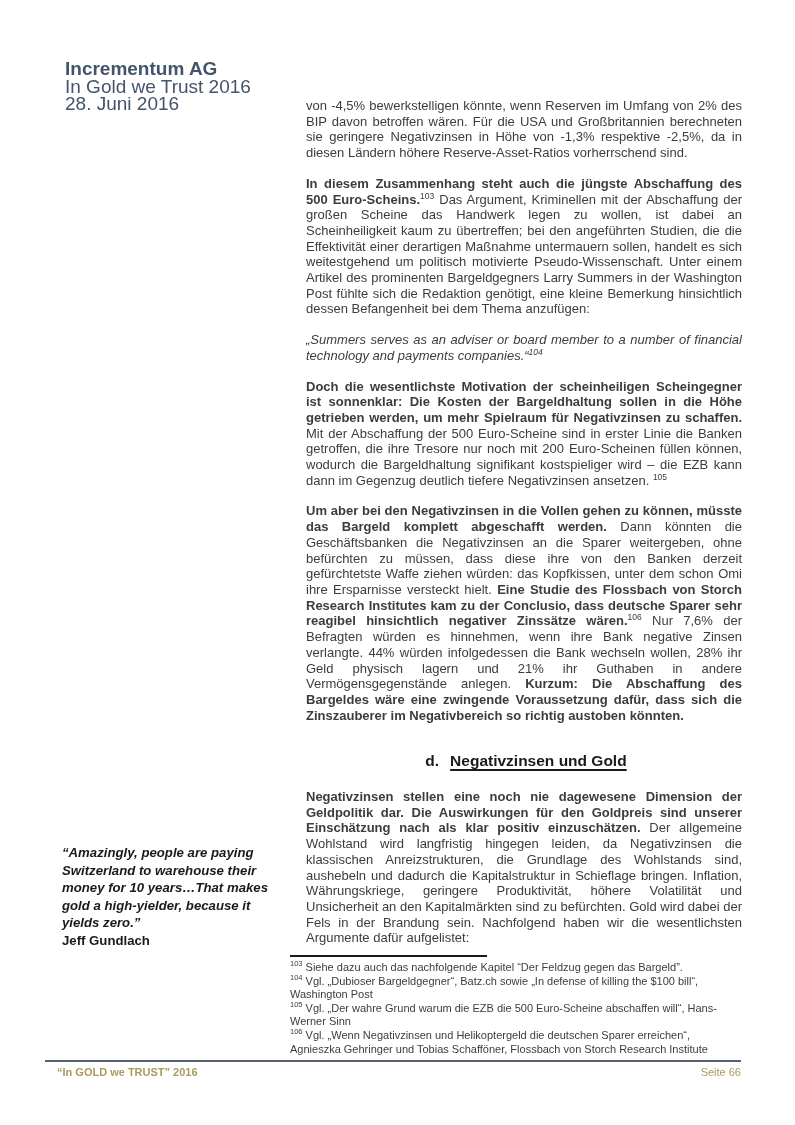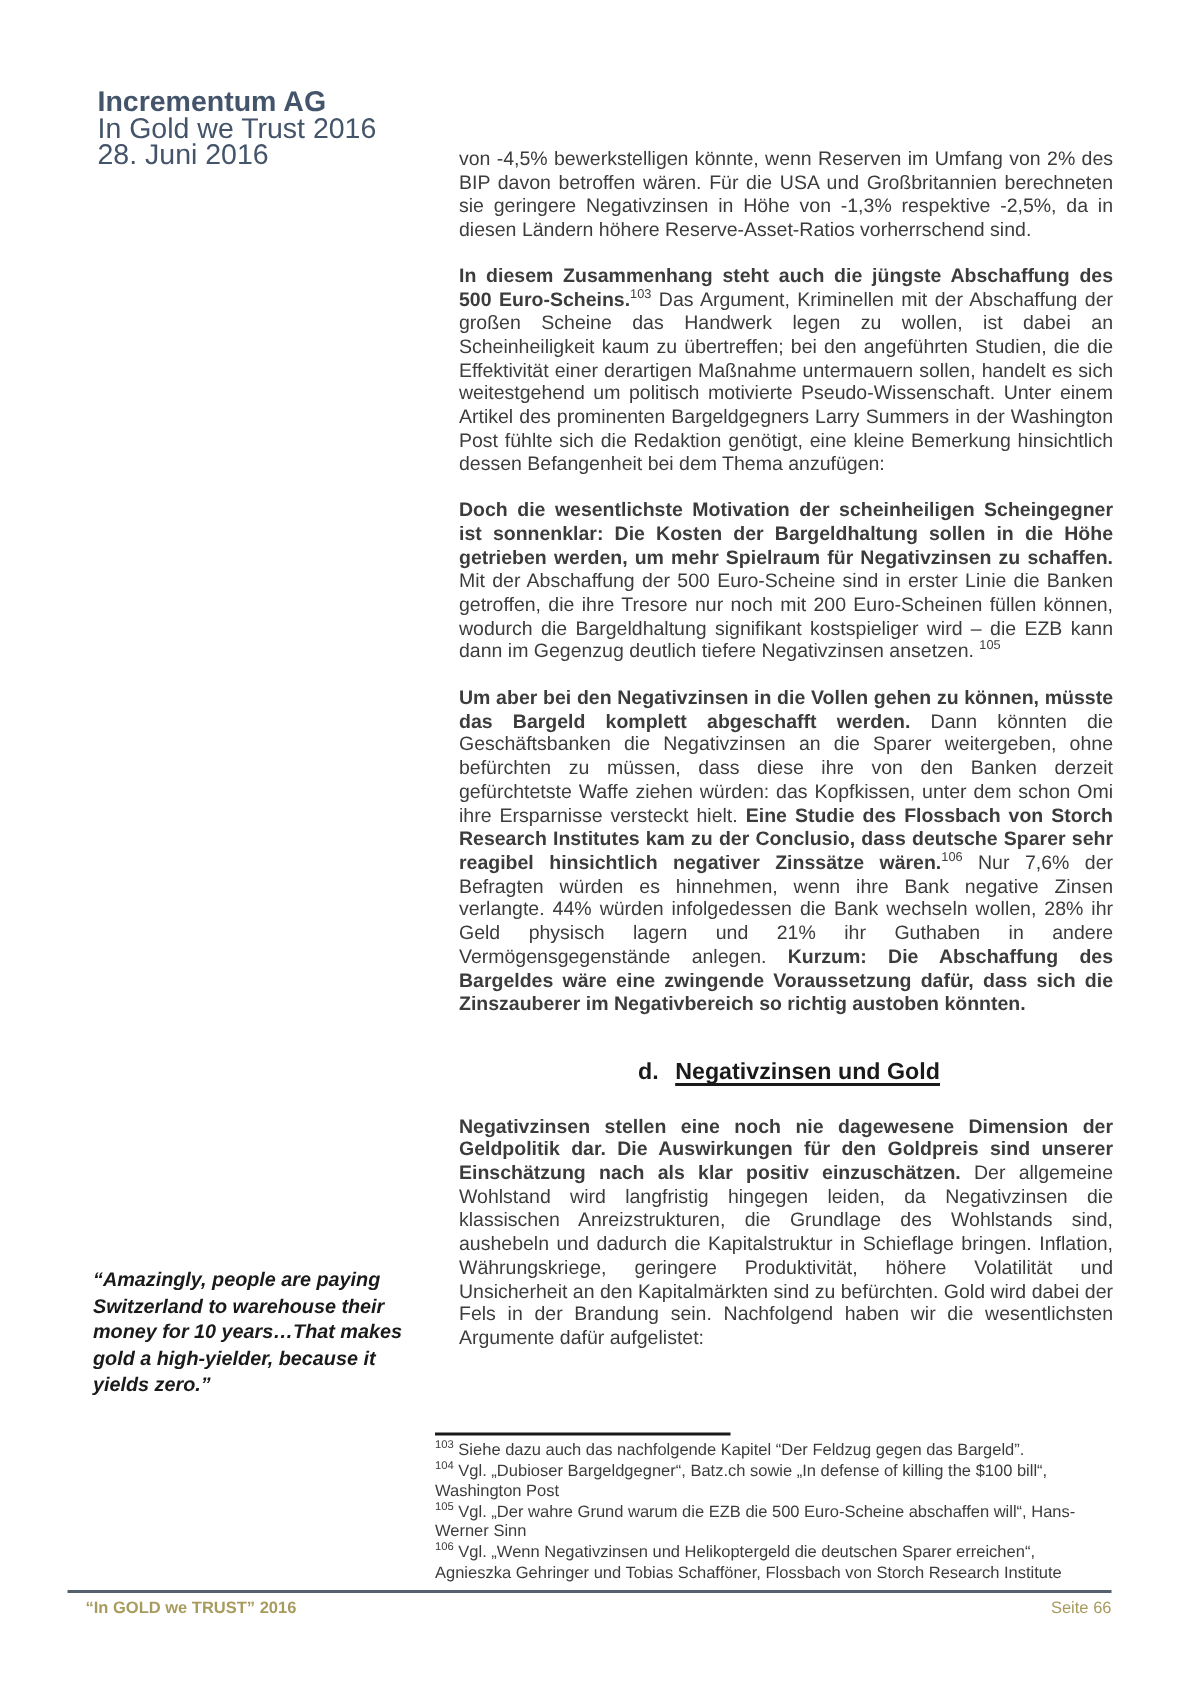--- a/index.html
+++ b/index.html
@@ -114,28 +114,30 @@
 <div class="page">
 
   <div class="header">
     <div class="company">Incrementum AG</div>
     <div class="report">In Gold we Trust 2016</div>
     <div class="date">28. Juni 2016</div>
   </div>
 
   <div class="margin-quote">
     <div class="quote-text">“Amazingly, people are paying Switzerland to warehouse their money for 10 years…That makes gold a high-yielder, because it yields zero.”</div>
+    <div class="quote-author">Jeff Gundlach</div>
   </div>
 
   <div class="main">
 
     <p><span>von -4,5% bewerkstelligen könnte, wenn Reserven im Umfang von 2% des BIP davon betroffen wären. Für die USA und Großbritannien berechneten sie geringere Negativzinsen in Höhe von -1,3% respektive -2,5%, da in diesen Ländern höhere Reserve-Asset-Ratios vorherrschend sind.</span></p>
 
     <p><b>In diesem Zusammenhang steht auch die jüngste Abschaffung des 500 Euro-Scheins.</b><sup class="fnref">103</sup><span> Das Argument, Kriminellen mit der Abschaffung der großen Scheine das Handwerk legen zu wollen, ist dabei an Scheinheiligkeit kaum zu übertreffen; bei den angeführten Studien, die die Effektivität einer derartigen Maßnahme untermauern sollen, handelt es sich weitestgehend um politisch motivierte Pseudo-Wissenschaft. Unter einem Artikel des prominenten Bargeldgegners Larry Summers in der Washington Post fühlte sich die Redaktion genötigt, eine kleine Bemerkung hinsichtlich dessen Befangenheit bei dem Thema anzufügen:</span></p>
 
+    <p class="quote-en"><span>„Summers serves as an adviser or board member to a number of financial technology and payments companies.“</span><sup class="fnref">104</sup></p>
 
     <p><b>Doch die wesentlichste Motivation der scheinheiligen Scheingegner ist sonnenklar: Die Kosten der Bargeldhaltung sollen in die Höhe getrieben werden, um mehr Spielraum für Negativzinsen zu schaffen.</b><span> Mit der Abschaffung der 500 Euro-Scheine sind in erster Linie die Banken getroffen, die ihre Tresore nur noch mit 200 Euro-Scheinen füllen können, wodurch die Bargeldhaltung signifikant kostspieliger wird – die EZB kann dann im Gegenzug deutlich tiefere Negativzinsen ansetzen. </span><sup class="fnref">105</sup></p>
 
     <p><b>Um aber bei den Negativzinsen in die Vollen gehen zu können, müsste das Bargeld komplett abgeschafft werden.</b><span> Dann könnten die Geschäftsbanken die Negativzinsen an die Sparer weitergeben, ohne befürchten zu müssen, dass diese ihre von den Banken derzeit gefürchtetste Waffe ziehen würden: das Kopfkissen, unter dem schon Omi ihre Ersparnisse versteckt hielt. </span><b>Eine Studie des Flossbach von Storch Research Institutes kam zu der Conclusio, dass deutsche Sparer sehr reagibel hinsichtlich negativer Zinssätze wären.</b><sup class="fnref">106</sup><span> Nur 7,6% der Befragten würden es hinnehmen, wenn ihre Bank negative Zinsen verlangte. 44% würden infolgedessen die Bank wechseln wollen, 28% ihr Geld physisch lagern und 21% ihr Guthaben in andere Vermögensgegenstände anlegen. </span><b>Kurzum: Die Abschaffung des Bargeldes wäre eine zwingende Voraussetzung dafür, dass sich die Zinszauberer im Negativbereich so richtig austoben könnten.</b></p>
 
     <div class="section-heading">
       <span class="prefix">d.</span><span class="title">Negativzinsen und Gold</span>
     </div>
 
     <p><b>Negativzinsen stellen eine noch nie dagewesene Dimension der Geldpolitik dar. Die Auswirkungen für den Goldpreis sind unserer Einschätzung nach als klar positiv einzuschätzen.</b><span> Der allgemeine Wohlstand wird langfristig hingegen leiden, da Negativzinsen die klassischen Anreizstrukturen, die Grundlage des Wohlstands sind, aushebeln und dadurch die Kapitalstruktur in Schieflage bringen. Inflation, Währungskriege, geringere Produktivität, höhere Volatilität und Unsicherheit an den Kapitalmärkten sind zu befürchten. Gold wird dabei der Fels in der Brandung sein. Nachfolgend haben wir die wesentlichsten Argumente dafür aufgelistet:</span></p>

